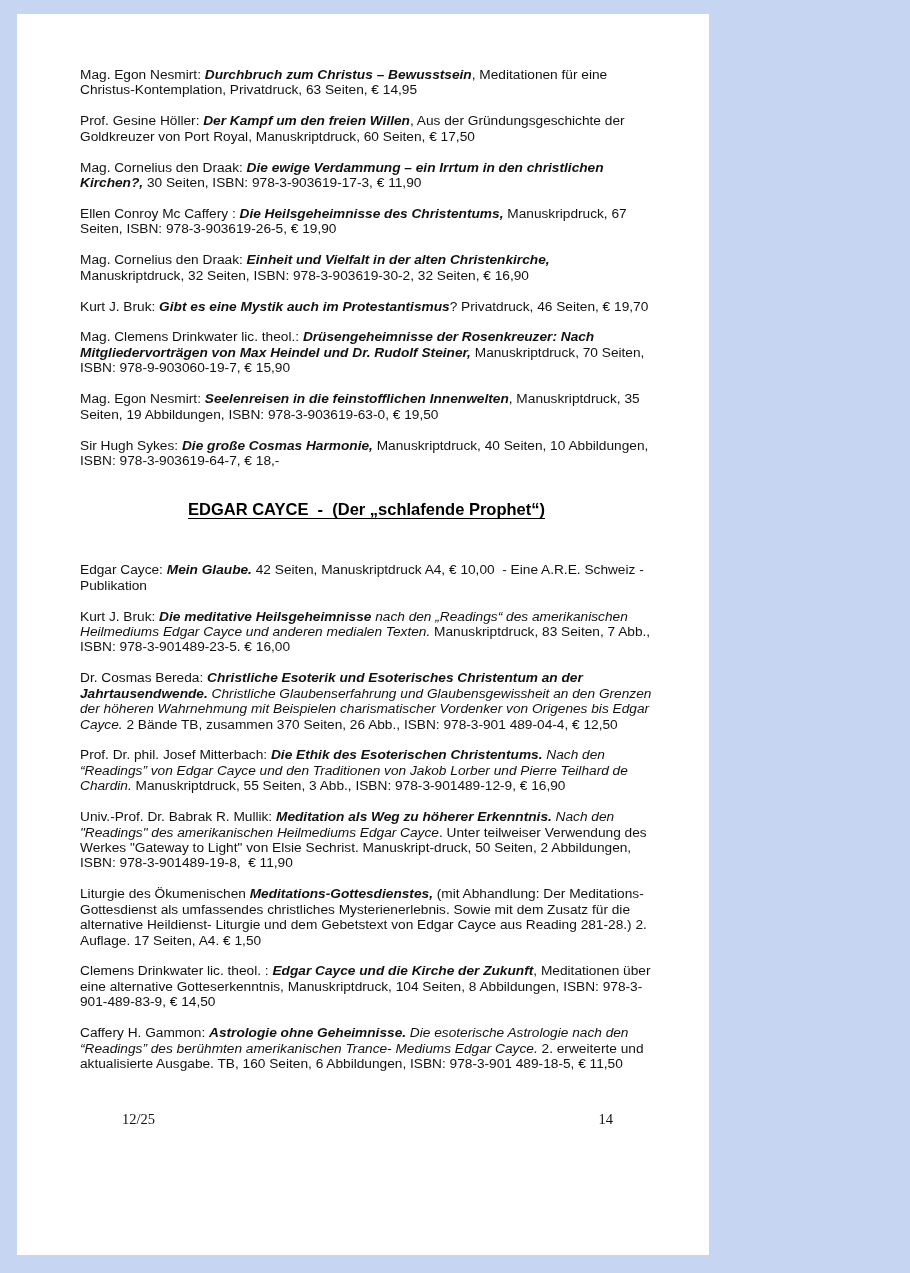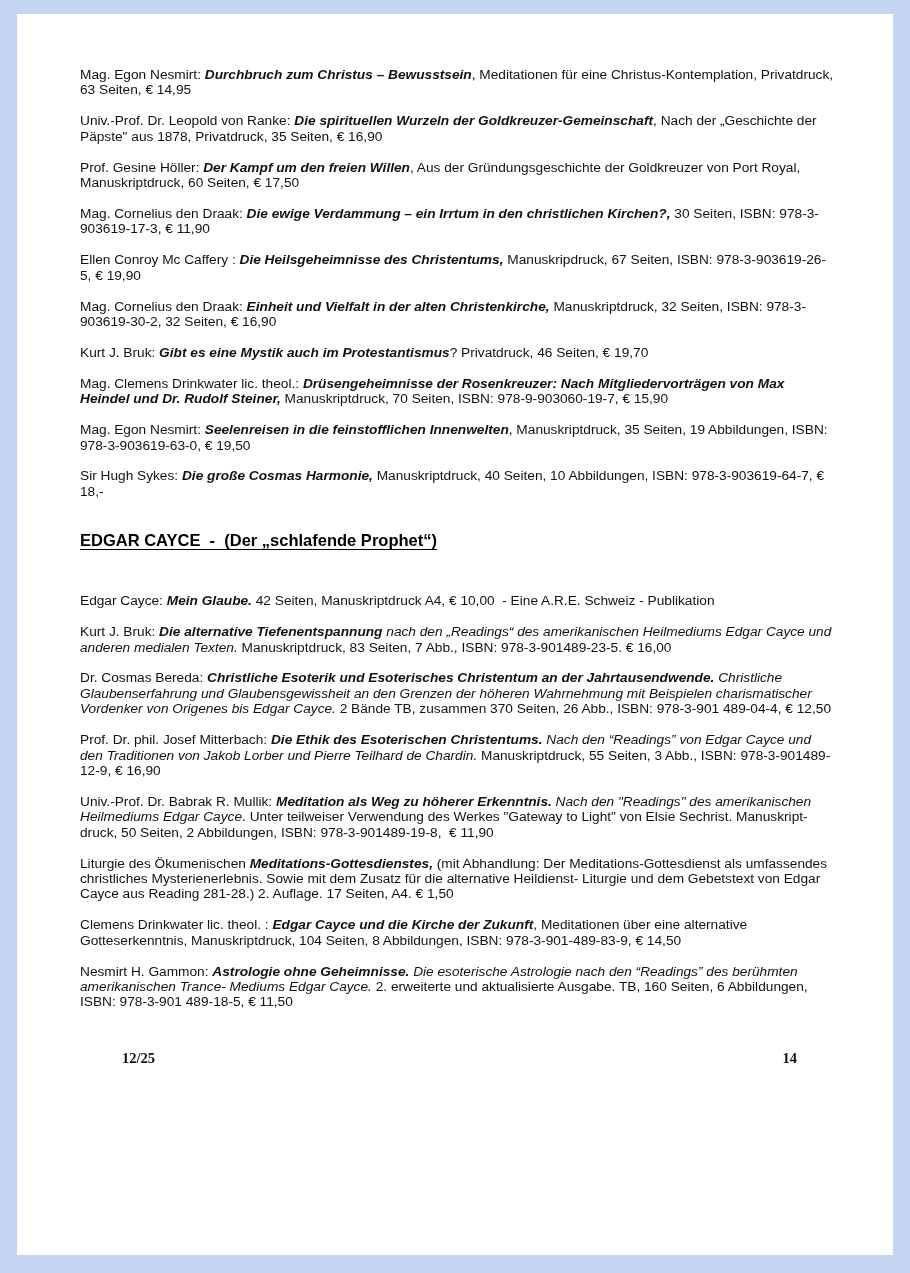--- a/index.html
+++ b/index.html
@@ -5,86 +5,85 @@
   * { margin: 0; padding: 0; box-sizing: border-box; }
   html, body {
     width: 910px; height: 1273px;
     background: #c6d6f2;
     font-family: "Liberation Sans", sans-serif;
     color: #000;
   }
   .page {
     position: absolute;
     left: 17px; top: 14px;
-    width: 876px; height: 1241px;
+    width: 692px; height: 1241px;
     background: #ffffff;
   }
   .content {
     padding: 53px 56px 0 63px;
   }
   p.entry {
     font-size: 13.7px;
     line-height: 15.4px;
     margin: 0 0 15.5px 0;
     white-space: pre-wrap;
     color: #111;
   }
   .seg-n  { font-weight: normal; font-style: normal; }
   .seg-bi { font-weight: bold;   font-style: italic; }
   .seg-i  { font-weight: normal; font-style: italic; }
   .section-heading {
+    text-align: center;
     font-size: 16.5px;
     font-weight: bold;
     text-decoration: underline;
     text-underline-offset: 3px;
     white-space: pre-wrap;
     margin: 32px 0 43px 0;
     color: #000;
   }
   .footer {
     display: flex;
     justify-content: space-between;
     margin-top: 40px;
     padding: 0 40px 0 42px;
     font-family: "Liberation Serif", serif;
     font-size: 14.5px;
     color: #111;
-    font-weight: bold;
   }
 </style>
 </head>
 <body style="background: rgb(198, 214, 242);">
 
 <div class="page" style="background: rgb(255, 255, 255);">
   <div class="content">
 
     <div id="top-entries">
         <p class="entry"><span class="seg-n">Mag. Egon Nesmirt: </span><span class="seg-bi">Durchbruch zum Christus – Bewusstsein</span><span class="seg-n">, Meditationen für eine Christus-Kontemplation, Privatdruck, 63 Seiten, € 14,95</span></p>
-        <p class="entry"><span class="seg-n">Univ.-Prof. Dr. Leopold von Ranke: </span><span class="seg-bi">Die spirituellen Wurzeln der Goldkreuzer-Gemeinschaft</span><span class="seg-n">, Nach der „Geschichte der Päpste" aus 1878, Privatdruck, 35 Seiten, € 16,90</span></p>
         <p class="entry"><span class="seg-n">Prof. Gesine Höller: </span><span class="seg-bi">Der Kampf um den freien Willen</span><span class="seg-n">, Aus der Gründungsgeschichte der Goldkreuzer von Port Royal, Manuskriptdruck, 60 Seiten, € 17,50</span></p>
         <p class="entry"><span class="seg-n">Mag. Cornelius den Draak: </span><span class="seg-bi">Die ewige Verdammung – ein Irrtum in den christlichen Kirchen?,</span><span class="seg-n"> 30 Seiten, ISBN: 978-3-903619-17-3, € 11,90</span></p>
         <p class="entry"><span class="seg-n">Ellen Conroy Mc Caffery : </span><span class="seg-bi">Die Heilsgeheimnisse des Christentums,</span><span class="seg-n"> Manuskripdruck, 67 Seiten, ISBN: 978-3-903619-26-5, € 19,90</span></p>
         <p class="entry"><span class="seg-n">Mag. Cornelius den Draak: </span><span class="seg-bi">Einheit und Vielfalt in der alten Christenkirche,</span><span class="seg-n"> Manuskriptdruck, 32 Seiten, ISBN: 978-3-903619-30-2, 32 Seiten, € 16,90</span></p>
         <p class="entry"><span class="seg-n">Kurt J. Bruk: </span><span class="seg-bi">Gibt es eine Mystik auch im Protestantismus</span><span class="seg-n">? Privatdruck, 46 Seiten, € 19,70</span></p>
         <p class="entry"><span class="seg-n">Mag. Clemens Drinkwater lic. theol.: </span><span class="seg-bi">Drüsengeheimnisse der Rosenkreuzer: Nach Mitgliedervorträgen von Max Heindel und Dr. Rudolf Steiner,</span><span class="seg-n"> Manuskriptdruck, 70 Seiten, ISBN: 978-9-903060-19-7, € 15,90</span></p>
         <p class="entry"><span class="seg-n">Mag. Egon Nesmirt: </span><span class="seg-bi">Seelenreisen in die feinstofflichen Innenwelten</span><span class="seg-n">, Manuskriptdruck, 35 Seiten, 19 Abbildungen, ISBN: 978-3-903619-63-0, € 19,50</span></p>
         <p class="entry"><span class="seg-n">Sir Hugh Sykes: </span><span class="seg-bi">Die große Cosmas Harmonie,</span><span class="seg-n"> Manuskriptdruck, 40 Seiten, 10 Abbildungen, ISBN: 978-3-903619-64-7, € 18,-</span></p>
       </div>
 
     <h2 class="section-heading">EDGAR CAYCE  -  (Der „schlafende Prophet“)</h2>
 
     <div id="cayce-entries">
         <p class="entry"><span class="seg-n">Edgar Cayce: </span><span class="seg-bi">Mein Glaube.</span><span class="seg-n"> 42 Seiten, Manuskriptdruck A4, € 10,00  - Eine A.R.E. Schweiz - Publikation</span></p>
-        <p class="entry"><span class="seg-n">Kurt J. Bruk: </span><span class="seg-bi">Die alternative Tiefenentspannung</span><span class="seg-i"> nach den „Readings“ des amerikanischen Heilmediums Edgar Cayce und anderen medialen Texten.</span><span class="seg-n"> Manuskriptdruck, 83 Seiten, 7 Abb., ISBN: 978-3-901489-23-5. € 16,00</span></p>
+        <p class="entry"><span class="seg-n">Kurt J. Bruk: </span><span class="seg-bi">Die meditative Heilsgeheimnisse</span><span class="seg-i"> nach den „Readings“ des amerikanischen Heilmediums Edgar Cayce und anderen medialen Texten.</span><span class="seg-n"> Manuskriptdruck, 83 Seiten, 7 Abb., ISBN: 978-3-901489-23-5. € 16,00</span></p>
         <p class="entry"><span class="seg-n">Dr. Cosmas Bereda: </span><span class="seg-bi">Christliche Esoterik und Esoterisches Christentum an der Jahrtausendwende.</span><span class="seg-i"> Christliche Glaubenserfahrung und Glaubensgewissheit an den Grenzen der höheren Wahrnehmung mit Beispielen charismatischer Vordenker von Origenes bis Edgar Cayce.</span><span class="seg-n"> 2 Bände TB, zusammen 370 Seiten, 26 Abb., ISBN: 978-3-901 489-04-4, € 12,50</span></p>
         <p class="entry"><span class="seg-n">Prof. Dr. phil. Josef Mitterbach: </span><span class="seg-bi">Die Ethik des Esoterischen Christentums.</span><span class="seg-i"> Nach den “Readings” von Edgar Cayce und den Traditionen von Jakob Lorber und Pierre Teilhard de Chardin.</span><span class="seg-n"> Manuskriptdruck, 55 Seiten, 3 Abb., ISBN: 978-3-901489-12-9, € 16,90</span></p>
         <p class="entry"><span class="seg-n">Univ.-Prof. Dr. Babrak R. Mullik: </span><span class="seg-bi">Meditation als Weg zu höherer Erkenntnis.</span><span class="seg-i"> Nach den "Readings" des amerikanischen Heilmediums Edgar Cayce</span><span class="seg-n">. Unter teilweiser Verwendung des Werkes "Gateway to Light" von Elsie Sechrist. Manuskript-druck, 50 Seiten, 2 Abbildungen, ISBN: 978-3-901489-19-8,  € 11,90</span></p>
         <p class="entry"><span class="seg-n">Liturgie des Ökumenischen </span><span class="seg-bi">Meditations-Gottesdienstes,</span><span class="seg-n"> (mit Abhandlung: Der Meditations-Gottesdienst als umfassendes christliches Mysterienerlebnis. Sowie mit dem Zusatz für die alternative Heildienst- Liturgie und dem Gebetstext von Edgar Cayce aus Reading 281-28.) 2. Auflage. 17 Seiten, A4. € 1,50</span></p>
         <p class="entry"><span class="seg-n">Clemens Drinkwater lic. theol. : </span><span class="seg-bi">Edgar Cayce und die Kirche der Zukunft</span><span class="seg-n">, Meditationen über eine alternative Gotteserkenntnis, Manuskriptdruck, 104 Seiten, 8 Abbildungen, ISBN: 978-3-901-489-83-9, € 14,50</span></p>
-        <p class="entry"><span class="seg-n">Nesmirt H. Gammon: </span><span class="seg-bi">Astrologie ohne Geheimnisse.</span><span class="seg-i"> Die esoterische Astrologie nach den “Readings” des berühmten amerikanischen Trance- Mediums Edgar Cayce.</span><span class="seg-n"> 2. erweiterte und aktualisierte Ausgabe. TB, 160 Seiten, 6 Abbildungen, ISBN: 978-3-901 489-18-5, € 11,50</span></p>
+        <p class="entry"><span class="seg-n">Caffery H. Gammon: </span><span class="seg-bi">Astrologie ohne Geheimnisse.</span><span class="seg-i"> Die esoterische Astrologie nach den “Readings” des berühmten amerikanischen Trance- Mediums Edgar Cayce.</span><span class="seg-n"> 2. erweiterte und aktualisierte Ausgabe. TB, 160 Seiten, 6 Abbildungen, ISBN: 978-3-901 489-18-5, € 11,50</span></p>
       </div>
 
     <div class="footer">
       <span>12/25</span>
       <span>14</span>
     </div>
 
   </div>
 </div>
 

